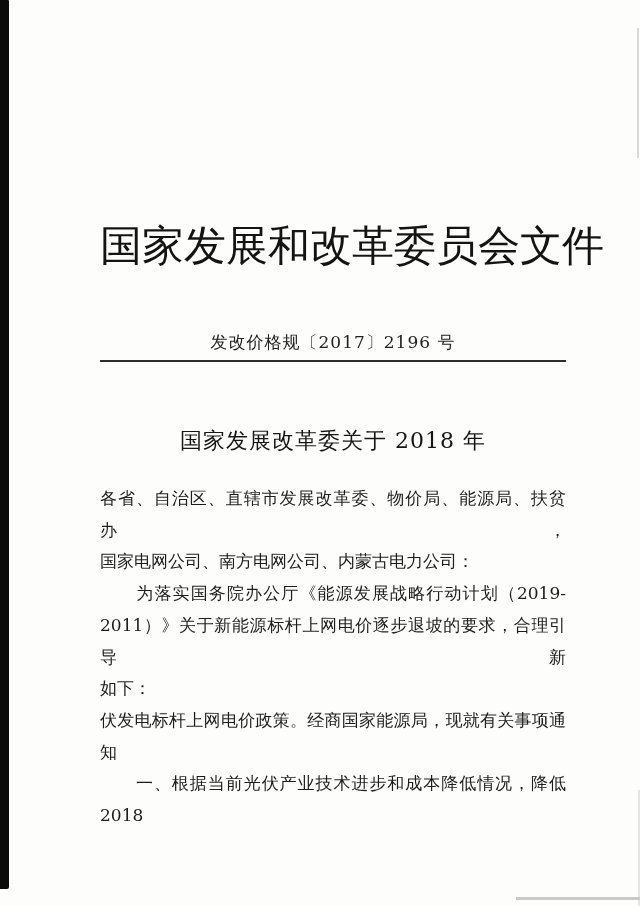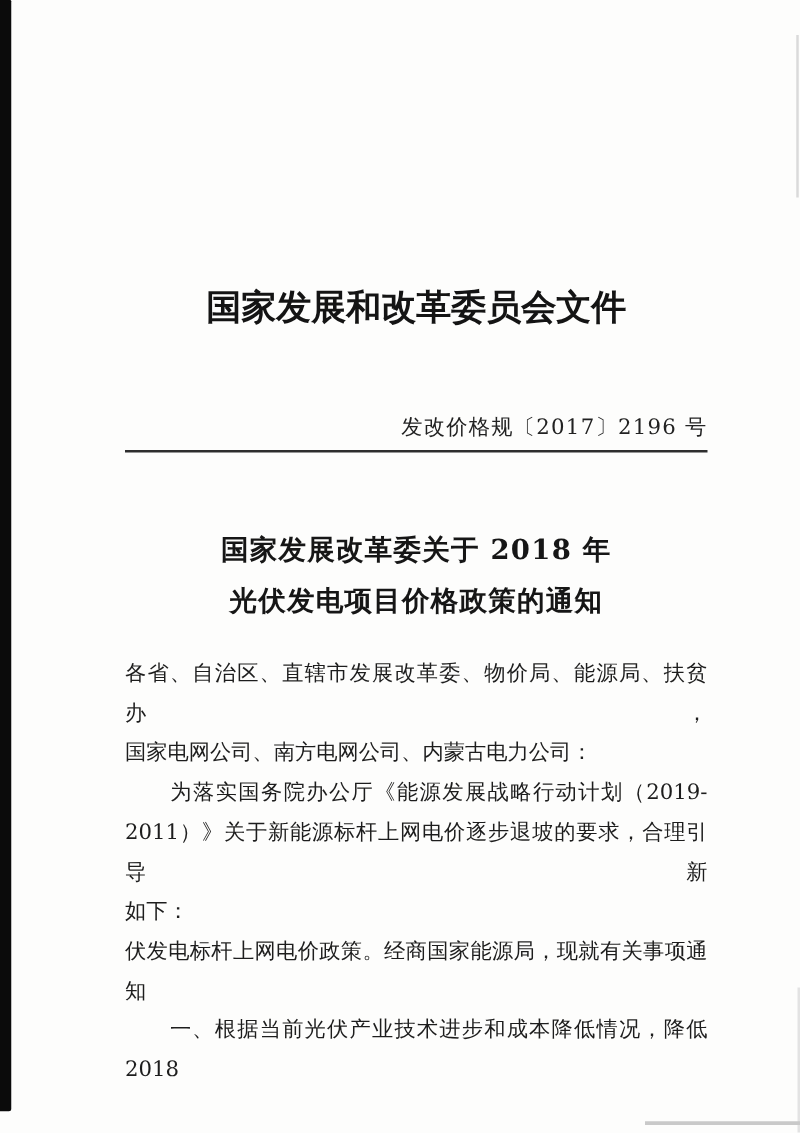--- a/index.html
+++ b/index.html
@@ -41,48 +41,48 @@
   }
 
   .content {
     position: absolute;
     left: 100px; top: 0;
     width: 466px;
   }
 
   .header-title {
     margin-top: 218px;
-    font-size: 28px;
-    font-weight: bold;
+    font-size: 42px;
+    font-weight: normal;
     line-height: 56px;
     text-align: center;
     white-space: nowrap;
     color: #141414;
     letter-spacing: 0px;
   }
 
   .doc-no {
     margin-top: 57px;
     font-size: 17px;
     line-height: 22px;
-    text-align: right;
+    text-align: center;
     letter-spacing: 1px;
     color: #222;
   }
 
   .rule {
     margin-top: 7px;
     height: 2px;
     background: #2e2e2e;
   }
 
   .notice-title {
     margin-top: 58px;
     font-size: 22px;
-    font-weight: bold;
+    font-weight: normal;
     line-height: 41px;
     text-align: center;
     color: #161616;
     letter-spacing: 1px;
   }
 
   .doc-body {
     margin-top: 22px;
     font-size: 17px;
     line-height: 31.7px;
@@ -102,21 +102,20 @@
 <div class="content">
 
   <div class="header-title">国家发展和改革委员会文件</div>
 
   <div class="doc-no">发改价格规〔2017〕2196 号</div>
 
   <div class="rule"></div>
 
   <div class="notice-title">
     <div>国家发展改革委关于 2018 年</div>
-    <div>光伏发电项目价格政策的通知</div>
   </div>
 
   <div class="doc-body">
     <div class="ln j">各省、自治区、直辖市发展改革委、物价局、能源局、扶贫办，</div>
     <div class="ln">国家电网公司、南方电网公司、内蒙古电力公司：</div>
     <div class="ln j">　　为落实国务院办公厅《能源发展战略行动计划（2019-</div>
     <div class="ln j">2011）》关于新能源标杆上网电价逐步退坡的要求，合理引导新</div>
     <div class="ln">如下：</div>
     <div class="ln j">伏发电标杆上网电价政策。经商国家能源局，现就有关事项通知</div>
     <div class="ln j">　　一、根据当前光伏产业技术进步和成本降低情况，降低 2018</div>

